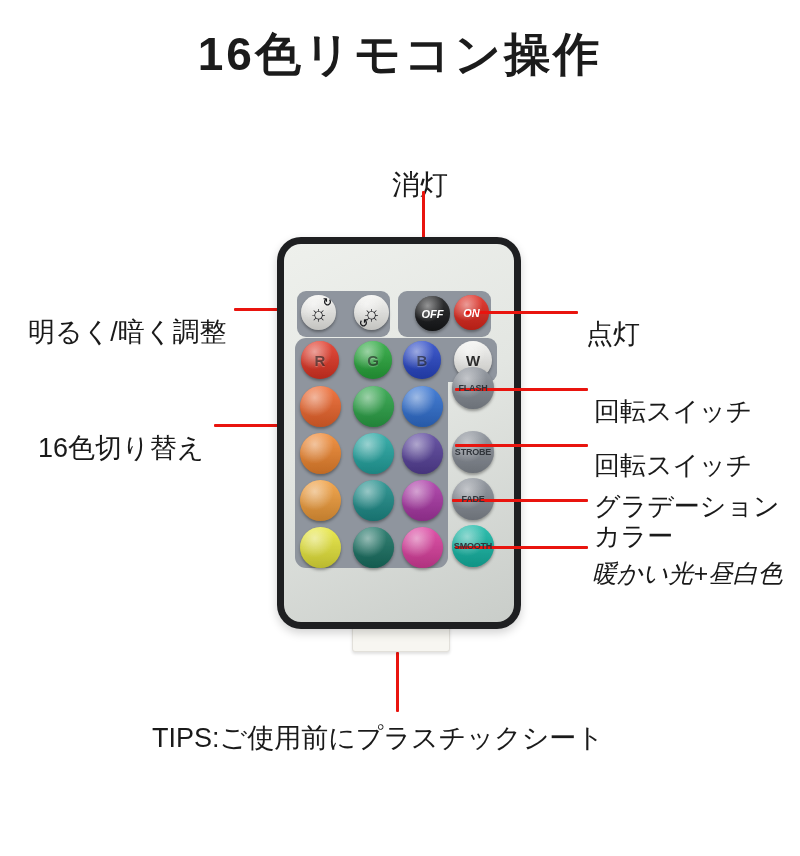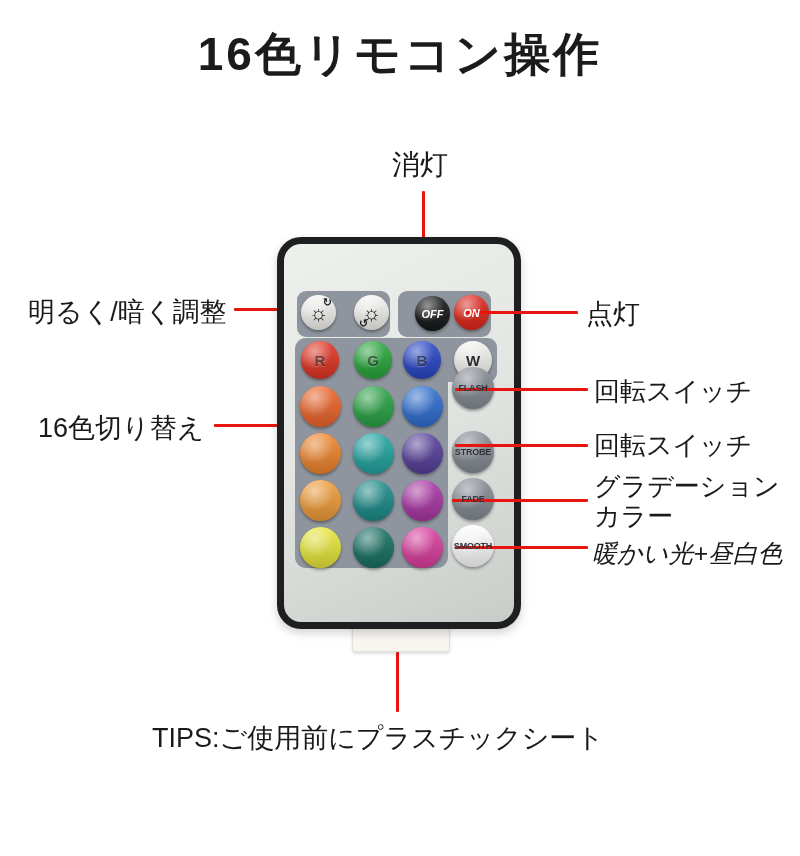--- a/index.html
+++ b/index.html
@@ -9,21 +9,21 @@
     font-family:"Liberation Sans","DejaVu Sans",sans-serif;
     color:#1c1c1c;
   }
   .abs{position:absolute;}
 
   
   .title{
     left:0;top:24px;width:800px;text-align:center;
     font-size:46px;font-weight:600;letter-spacing:3px;color:#1b1b1b;
   }
-  .lbl{font-size:27px;font-weight:500;color:#1a1a1a;white-space:nowrap;}
+  .lbl{font-size:27px;font-weight:500;color:#1a1a1a;white-space:nowrap;margin-top:20px;}
   .lbl-off{left:392px;top:146px;font-size:28px;}
   .lbl-bright{left:28px;top:294px;}
   .lbl-on{left:586px;top:296px;}
   .lbl-16{left:38px;top:410px;}
   .lbl-flash{left:594px;top:374px;font-size:26px;}
   .lbl-strobe{left:594px;top:428px;font-size:26px;}
   .lbl-fade{left:594px;top:471px;font-size:26px;line-height:30px;white-space:normal;width:190px;}
   .lbl-smooth{left:592px;top:537px;font-size:25px;font-style:italic;}
   .tips{
     left:0;top:720px;width:756px;text-align:center;
@@ -181,21 +181,21 @@
 
   <div class="rbtn d42 m-0" style="background-color: rgb(135, 141, 150);">
     <span class="mode-txt">FLASH</span>
   </div>
   <div class="rbtn d42 m-1" style="background-color: rgb(135, 141, 150);">
     <span class="mode-txt">STROBE</span>
   </div>
   <div class="rbtn d42 m-2" style="background-color: rgb(135, 141, 150);">
     <span class="mode-txt">FADE</span>
   </div>
-  <div class="rbtn d42 m-3" style="background-color: #ffffff;">
+  <div class="rbtn d42 m-3" style="background-color: #14b8a6;">
     <span class="mode-txt">SMOOTH</span>
   </div>
 </div>
 
 <div class="abs rline ln-on"></div>
 <div class="abs rline ln-flash"></div>
 <div class="abs rline ln-strobe"></div>
 <div class="abs rline ln-fade"></div>
 <div class="abs rline ln-smooth"></div>
 

